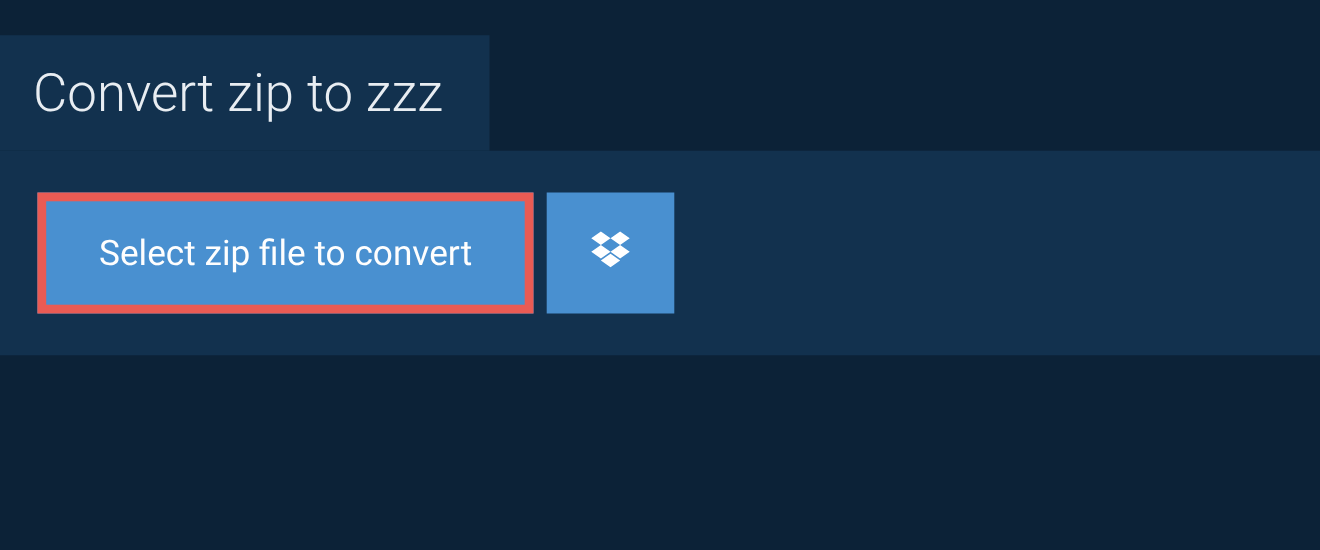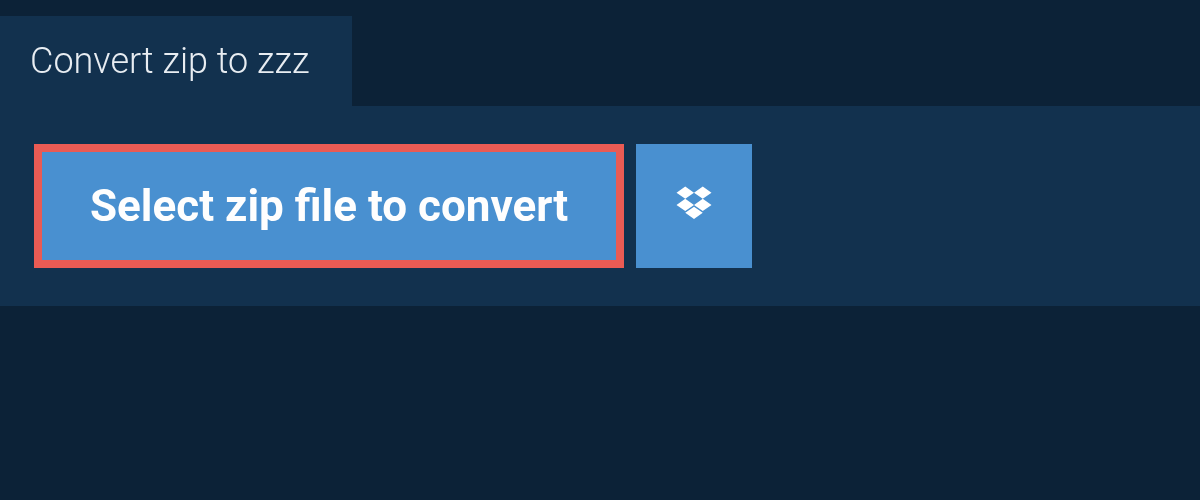--- a/index.html
+++ b/index.html
@@ -12,40 +12,40 @@
       height: 500px;
       background: #0c2237;
       font-family: -apple-system, BlinkMacSystemFont, "Segoe UI", Roboto, Helvetica, Arial, sans-serif;
       overflow: hidden;
     }
     .tab-header {
       display: inline-block;
       background: #12314e;
       padding: 24px 42px 24px 30px;
       color: #e8edf2;
-      font-size: 36px;
+      font-size: 48px;
       font-weight: 300;
-      margin-top: 16px;
+      margin-top: 32px;
     }
     .panel {
       background: #12314e;
       padding: 38px 34px;
       width: 100%;
     }
     .button-row {
       display: flex;
       gap: 12px;
       align-items: stretch;
     }
     .select-button {
       background: #4990d0;
       border: 8px solid #ea5b54;
       color: #fefefe;
-      font-size: 44px;
-      font-weight: 700;
+      font-size: 32px;
+      font-weight: 400;
       padding: 28px 48px;
       cursor: pointer;
       display: flex;
       align-items: center;
       justify-content: center;
     }
     .dropbox-button {
       background: #4990d0;
       width: 116px;
       cursor: pointer;

